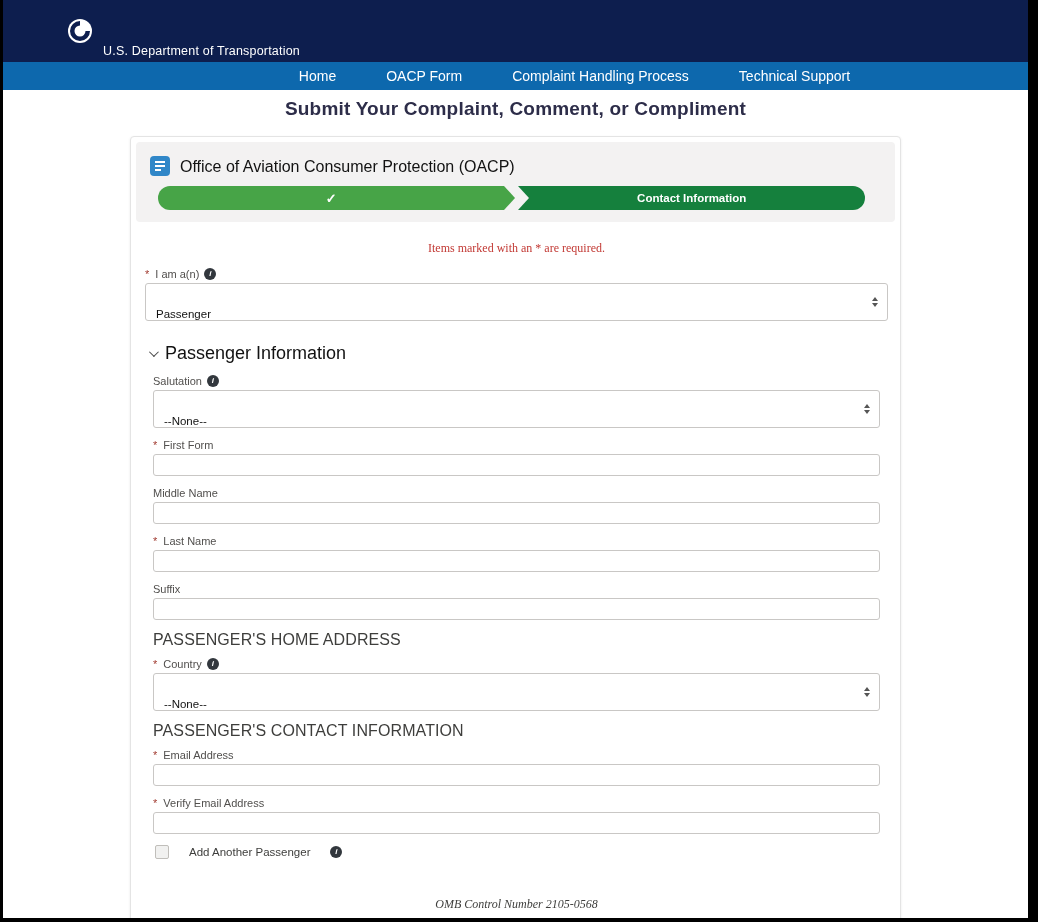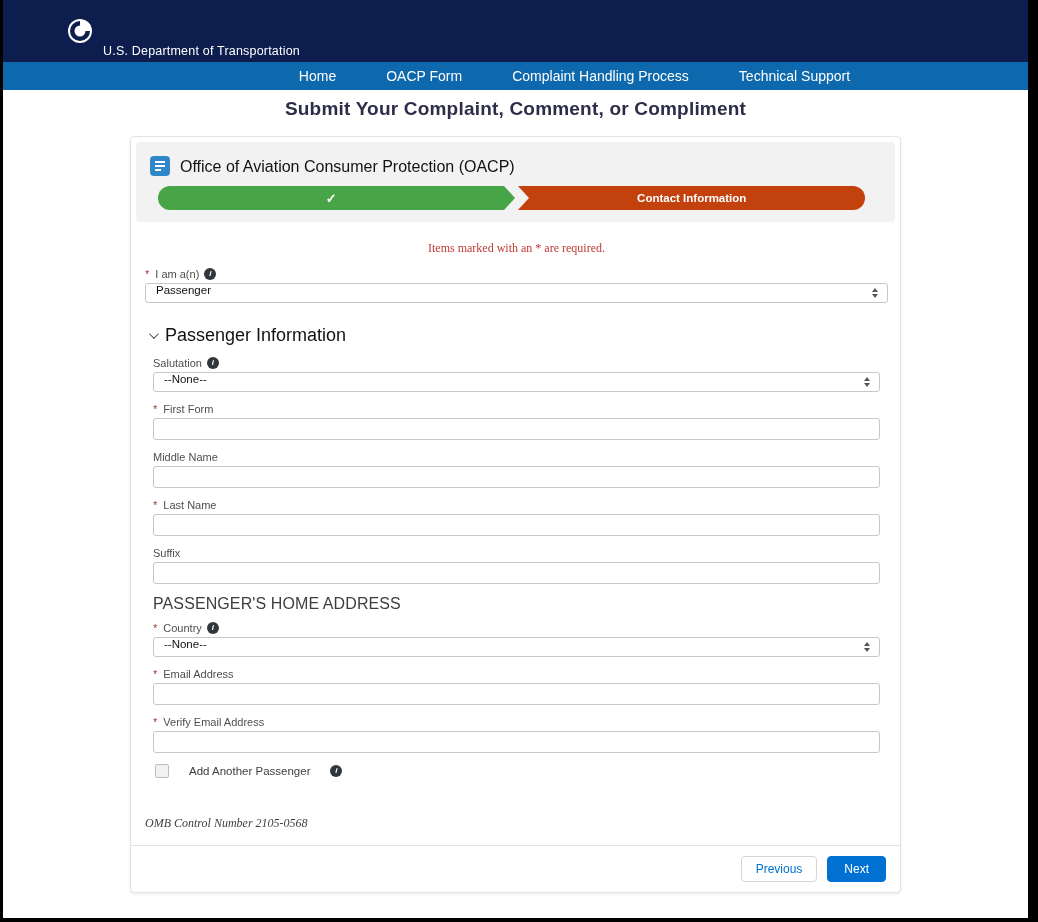--- a/index.html
+++ b/index.html
@@ -95,21 +95,21 @@
   }
   .step-complete::after {
     content: "";
     position: absolute;
     right: -11px; top: 0;
     border-top: 12px solid transparent;
     border-bottom: 12px solid transparent;
     border-left: 11px solid #47a447;
   }
   .step-current {
-    background: #c2410c;
+    background: #15803d;
     flex: 1;
     margin-left: 14px;
     border-radius: 0 12px 12px 0;
     color: #fff;
     font-size: 11.5px;
     font-weight: bold;
   }
   .step-current::before {
     content: "";
     position: absolute;
@@ -159,26 +159,26 @@
     border-radius: 3px;
     font-size: 12px;
     padding: 0 8px;
     font-family: "Liberation Sans", sans-serif;
     color: #121212;
     background: #fff;
   }
   .select-box {
     position: relative;
     width: 100%;
-    height: 20px;
+    height: 38px;
     border: 1px solid #c9c7c5;
     border-radius: 3px;
     background: #fff;
     display: flex;
-    align-items: flex-start;
+    align-items: flex-end;
     padding: 0 26px 0 10px;
     font-size: 11.5px;
     color: #121212;
     cursor: pointer;
   }
   .sel-arrows {
     position: absolute;
     right: 9px; top: 50%;
     transform: translateY(-50%);
     display: flex;
@@ -233,20 +233,21 @@
   .checkbox {
     width: 14px; height: 14px;
     border: 1px solid #c0beba;
     background: #f1f1f0;
     border-radius: 2px;
     cursor: pointer;
     flex: 0 0 auto;
   }
 
   .omb-note {
+    text-align: center;
     font-family: "Liberation Serif", serif;
     font-style: italic;
     font-size: 12px;
     color: #3e3e3c;
     margin: 38px 0 14px;
   }
 
   .card-footer {
     border-top: 1px solid #e4e4e4;
     padding: 10px 14px;
@@ -401,20 +402,21 @@
             </div>
             <div class="select-box">
               <span>--None--</span>
               <span class="sel-arrows">
                   <span class="tri-up"></span>
                   <span class="tri-down"></span>
                 </span>
             </div>
           </div>
 
+          <div class="group-heading">PASSENGER'S CONTACT INFORMATION</div>
 
           <div class="field">
             <div class="label-row">
               <span class="req-mark">*</span>
               <span>Email Address</span>
             </div>
             <input class="text-input" type="text" value="" style="">
           </div>
 
           <div class="field">

